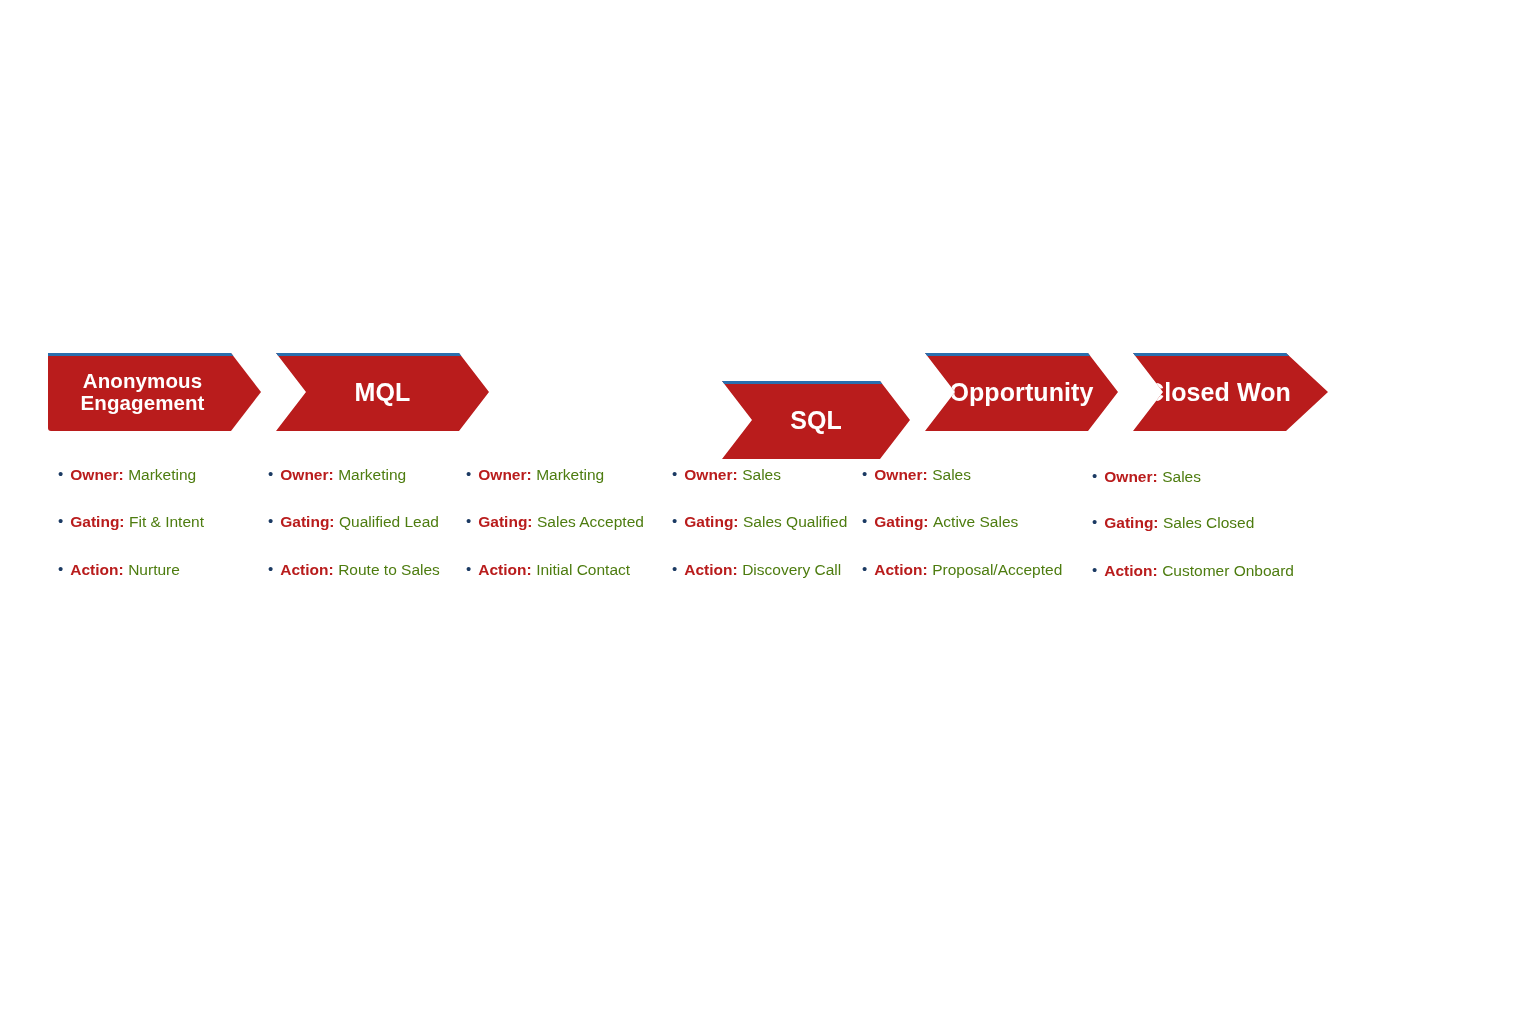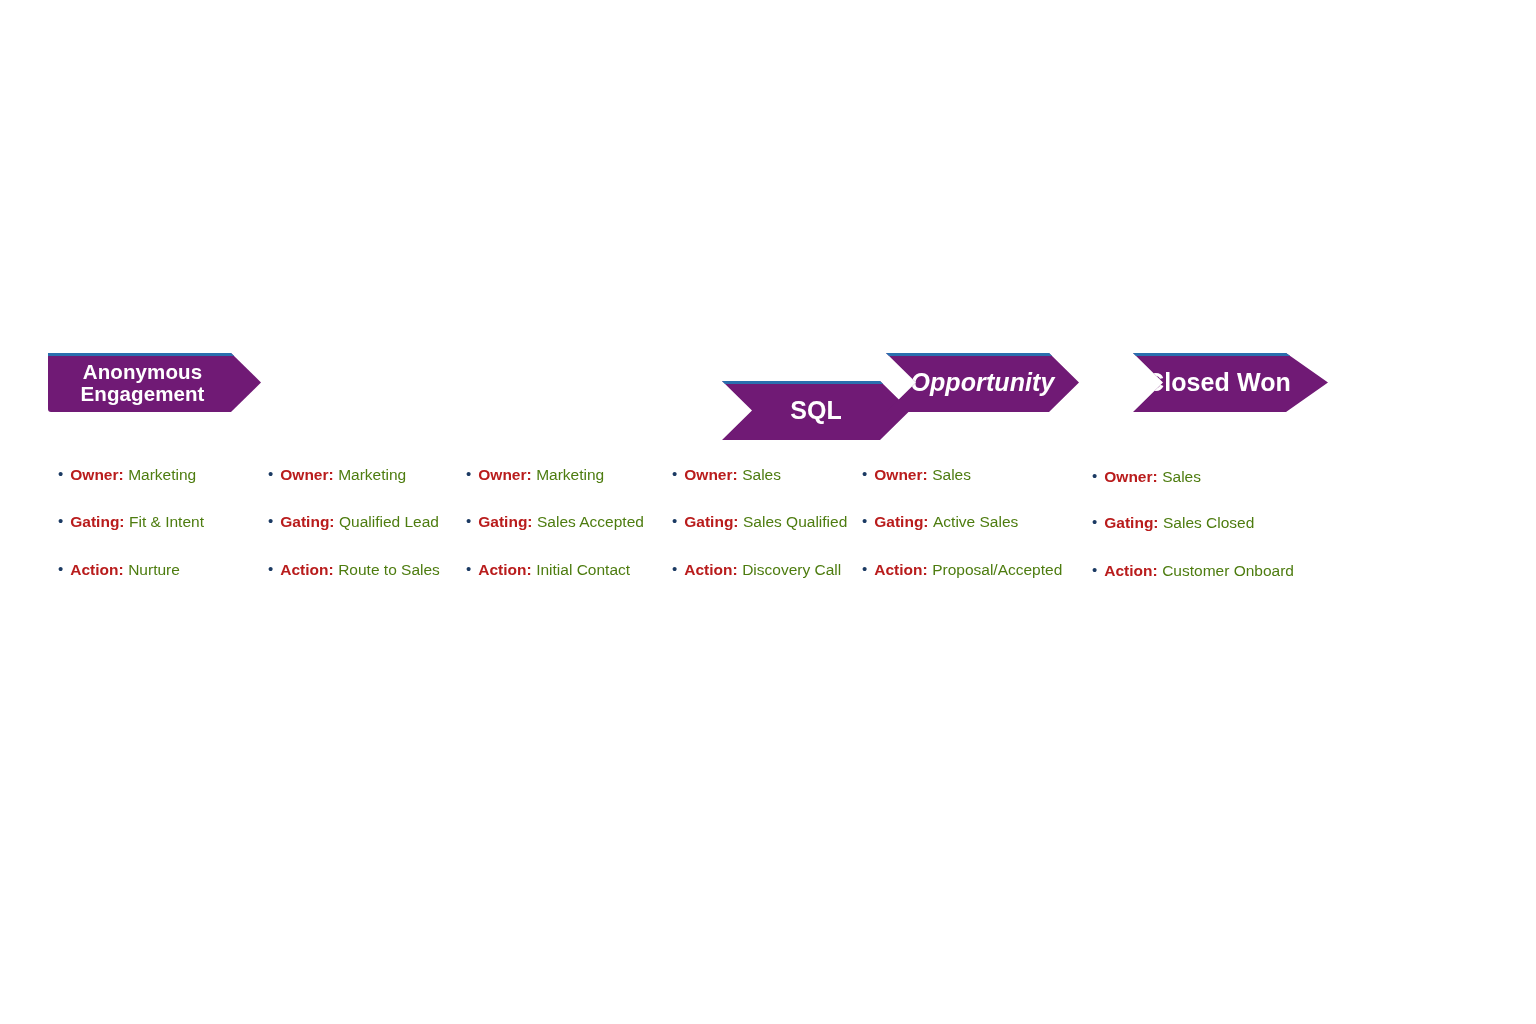--- a/index.html
+++ b/index.html
@@ -20,22 +20,22 @@
   .chevron-band{
     position:absolute;
     left:48px;
     top:353px;
     width:1280px;
     height:78px;
   }
   .chev{
     position:absolute;
     top:0;
-    height:59px;
-    background:#701a75;
+    height:78px;
+    background:#b91c1c;
     display:flex;
     align-items:center;
     justify-content:center;
     box-sizing:border-box;
   }
   .chev .chev-top-hl{
     position:absolute;
     left:0;right:0;top:0;height:3px;
     background:#2a6fae;
     pointer-events:none;
@@ -60,21 +60,21 @@
   }
   .chev-1 .chev-label{font-size:20.5px;}
 
   
   .chev-mid{
     clip-path:polygon(0 0, calc(100% - 30px) 0, 100% 50%, calc(100% - 30px) 100%, 0 100%, 30px 50%);
   }
   .chev-2{ left:228px; width:213px; }
   .chev-3{ left:456px; width:203px; }
   .chev-4{ left:674px; width:188px;margin-top:28px; }
-  .chev-5{ left:838px; width:193px;font-style:italic; }
+  .chev-5{ left:877px; width:193px; }
   .chev-mid .chev-label{font-size:25px;}
 
   
   .chev-6{
     left:1085px; width:195px;
     clip-path:polygon(0 0, calc(100% - 42px) 0, 100% 50%, calc(100% - 42px) 100%, 0 100%, 30px 50%);
     padding-right:24px;
   }
   .chev-6 .chev-label{font-size:25px;}
 
@@ -141,20 +141,24 @@
 <div id="funnel-diagram">
 
   <div class="chevron-band">
 
     <div class="chev chev-1">
       <span class="chev-top-hl"></span>
       <span class="chev-label">Anonymous
 Engagement</span>
     </div>
 
+    <div class="chev chev-mid chev-2">
+      <span class="chev-top-hl"></span>
+      <span class="chev-label">MQL</span>
+    </div>
 
 
     <div class="chev chev-mid chev-4">
       <span class="chev-top-hl"></span>
       <span class="chev-label">SQL</span>
     </div>
 
     <div class="chev chev-mid chev-5">
       <span class="chev-top-hl"></span>
       <span class="chev-label">Opportunity</span>

